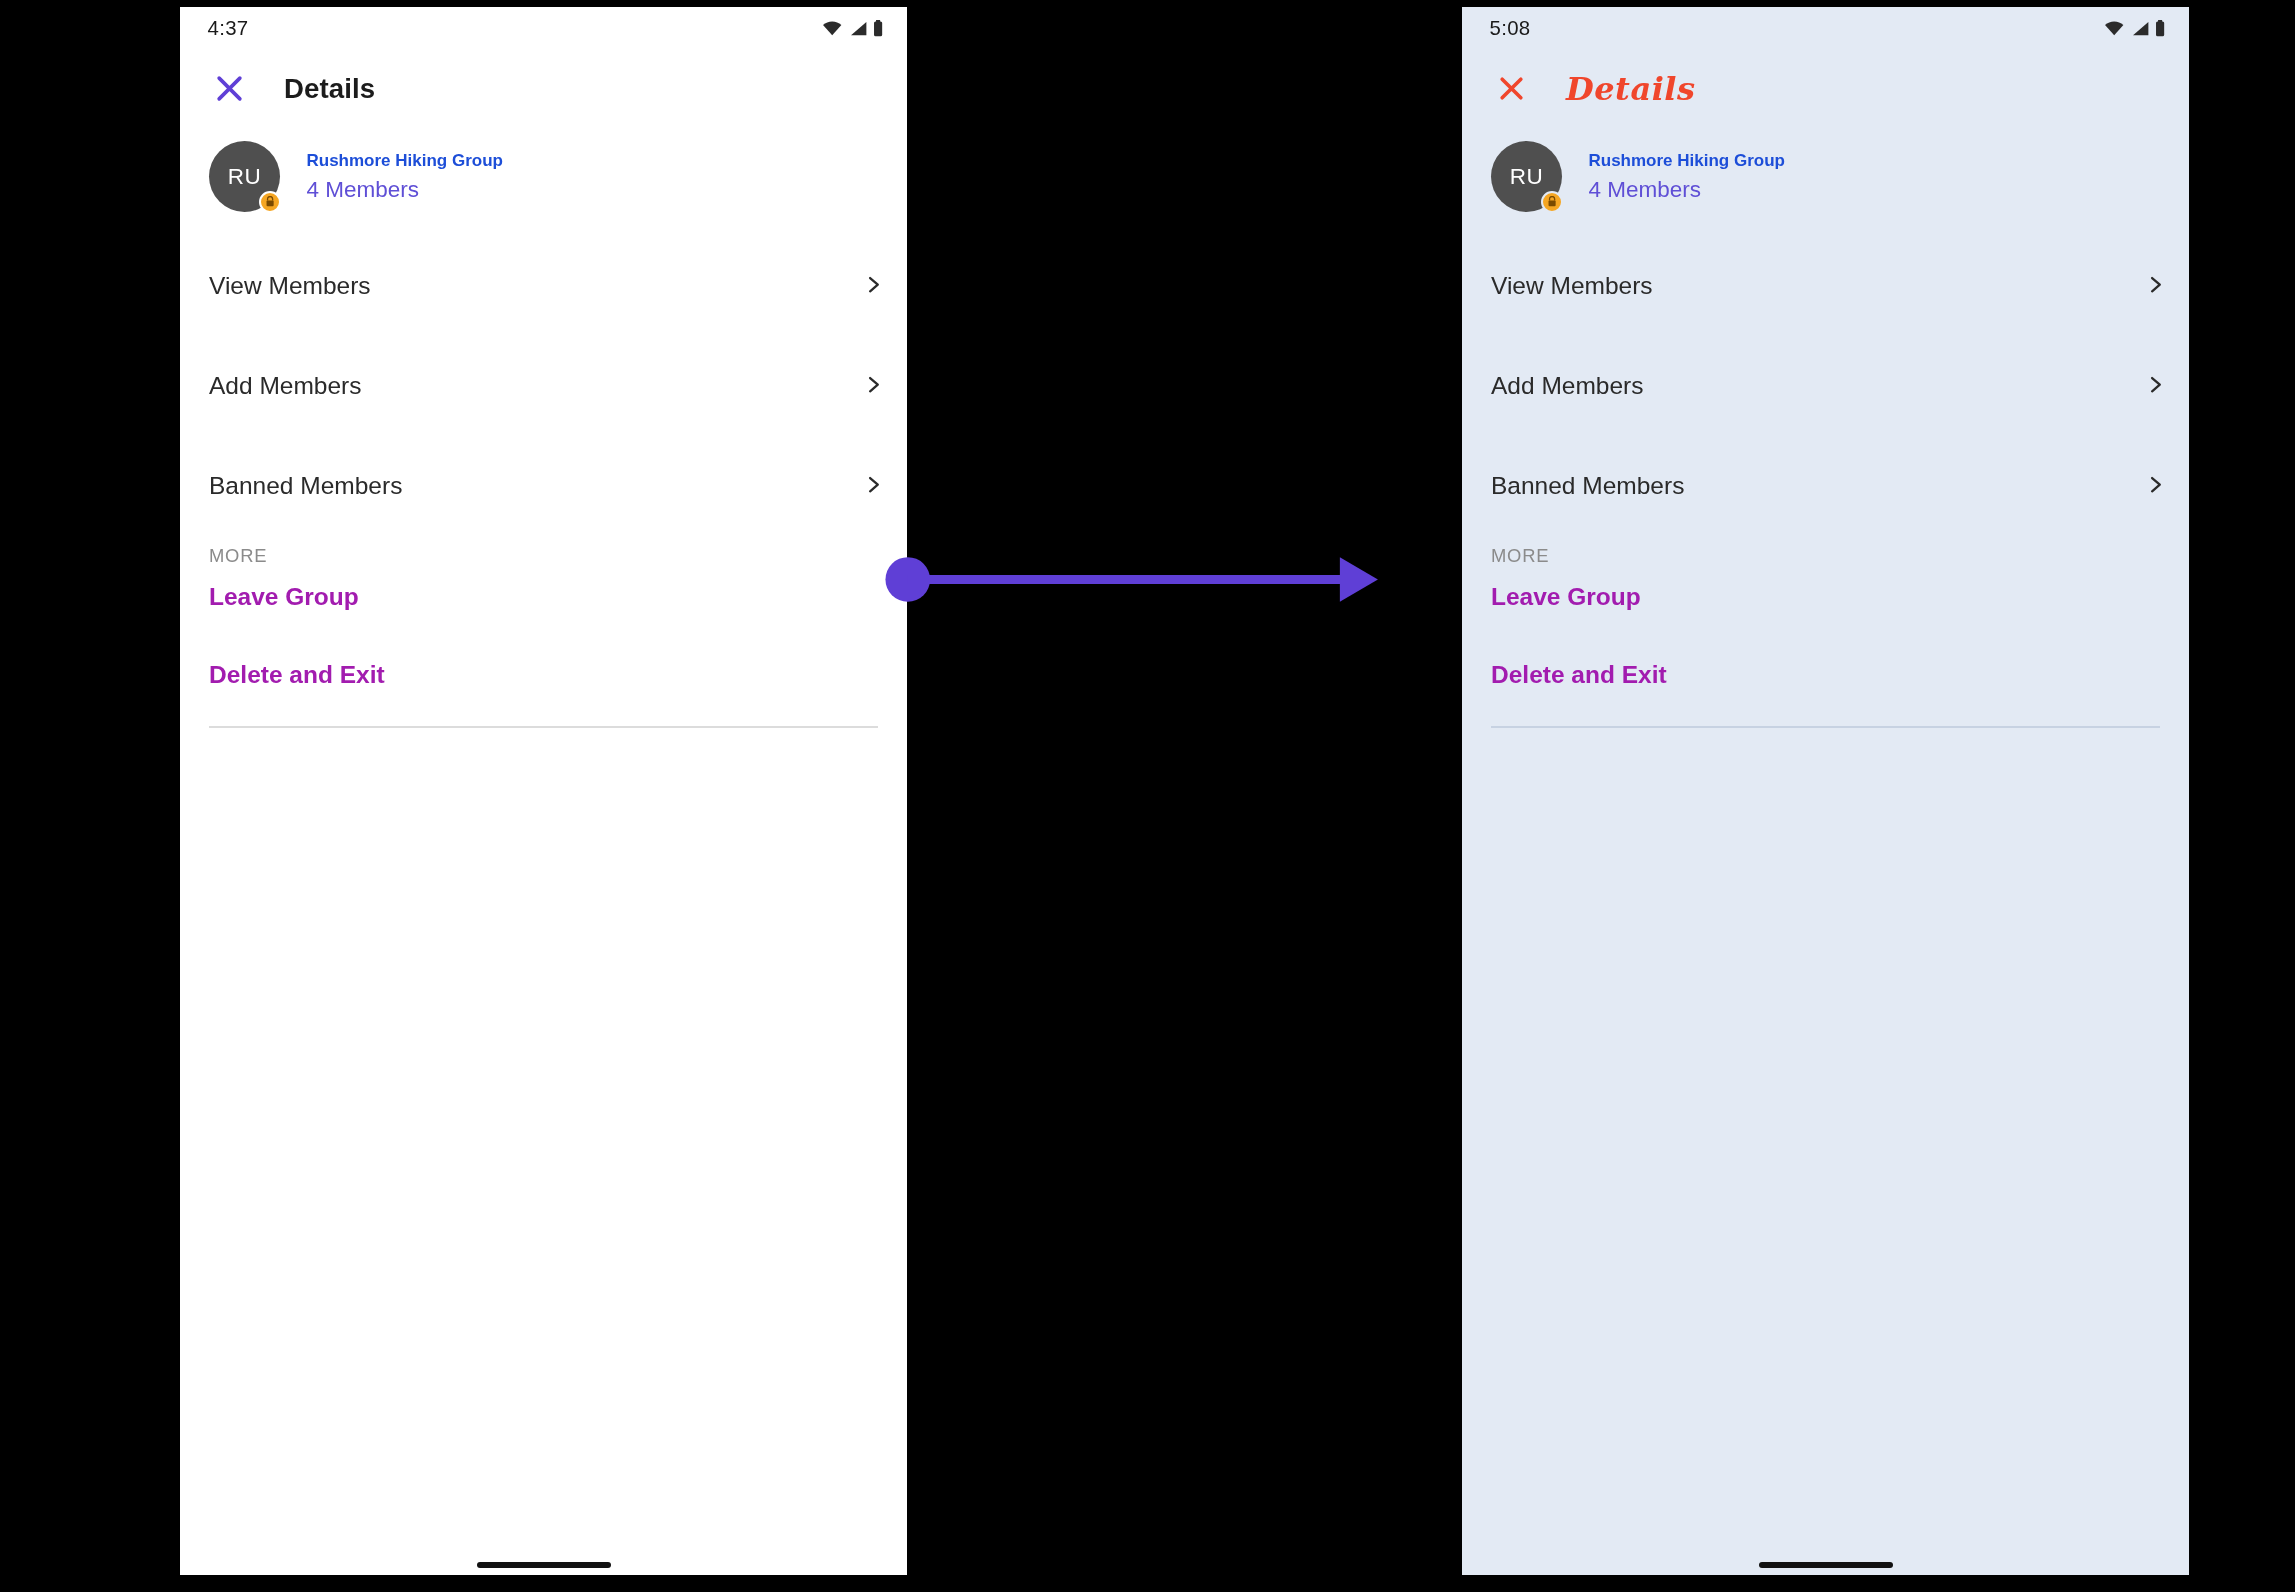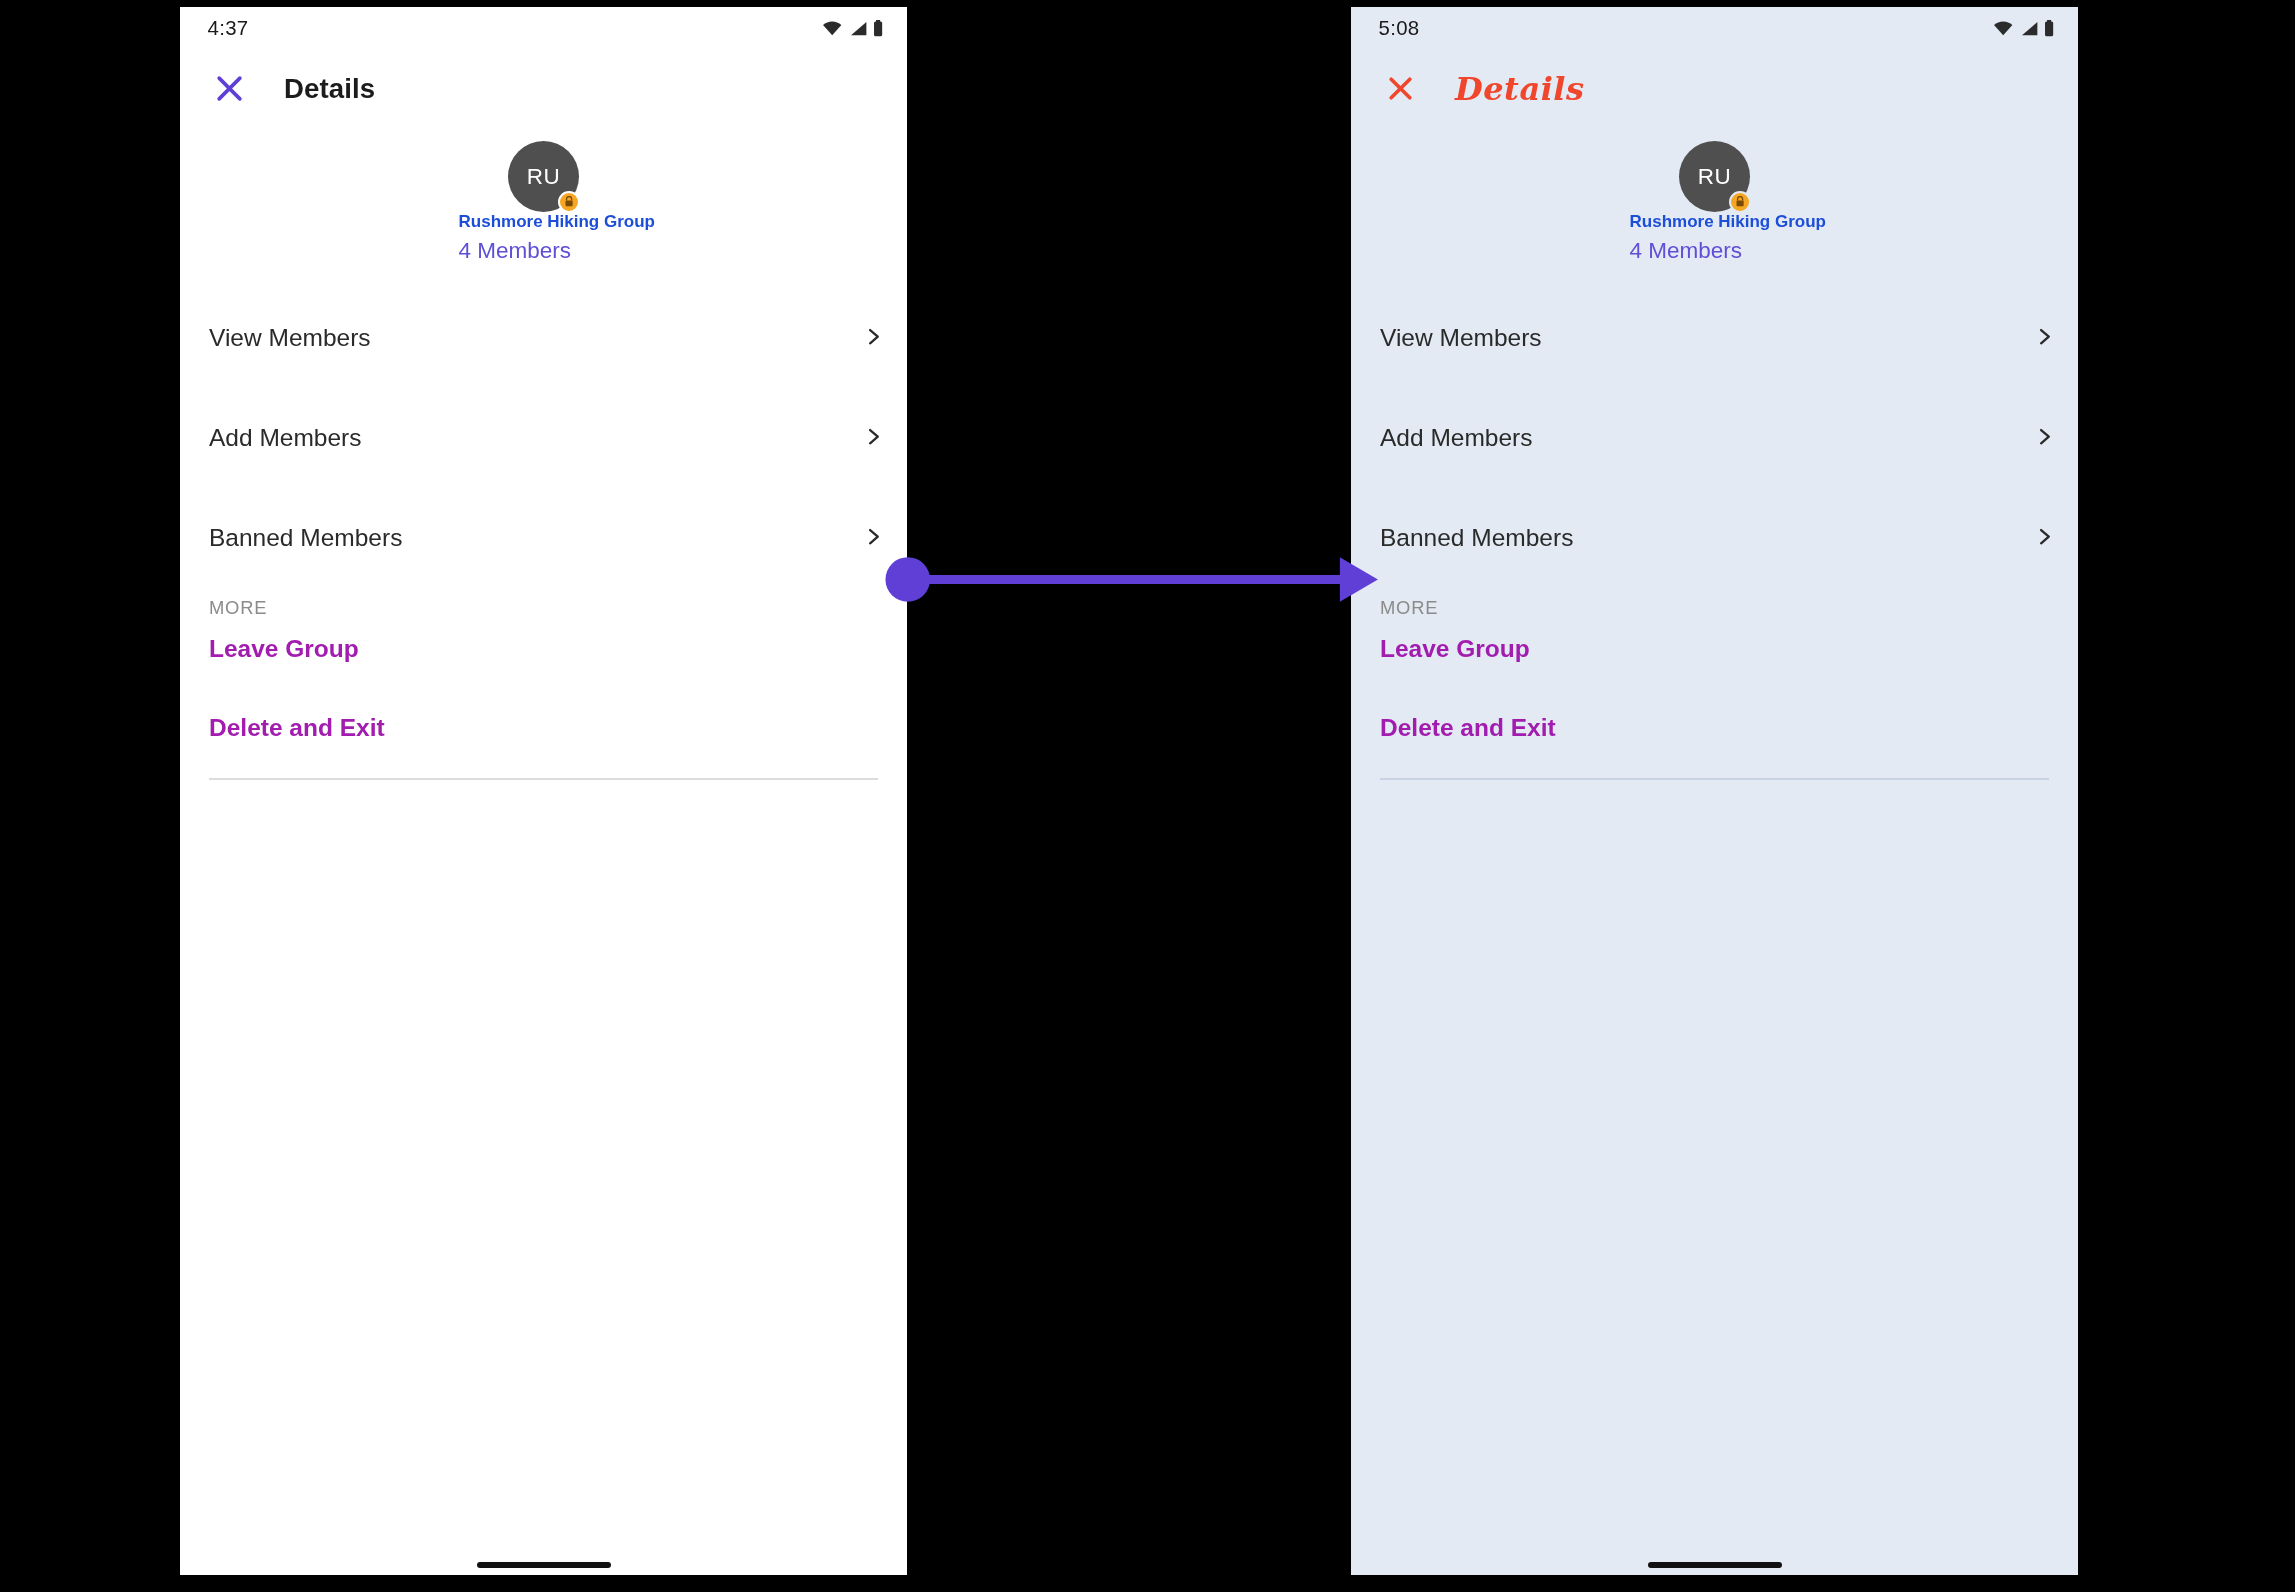--- a/index.html
+++ b/index.html
@@ -22,21 +22,21 @@
 
   
   .phone {
     position: absolute;
     top: 0;
     width: 727px;
     height: 1568px;
     overflow: hidden;
   }
   .phone.left  { left: 180px;  background: #ffffff; }
-  .phone.right { left: 1351px; background: #e3eaf4; }
+  .phone.right { left: 1462px; background: #e3eaf4; }
 
   
   .statusbar {
     height: 43px;
     display: flex;
     align-items: center;
     justify-content: space-between;
     padding: 0 23.5px 0 27.6px;
     box-sizing: border-box;
   }
@@ -84,21 +84,20 @@
     font-size: 32px;
     letter-spacing: 0.5px;
   }
 
   
   .group-header {
     display: flex;
     align-items: center;
     padding: 14.3px 29px 23.5px 29px;
     box-sizing: border-box;
-    flex-direction: column;
   }
   .avatar-wrap {
     position: relative;
     width: 71px;
     height: 71px;
     flex: 0 0 auto;
   }
   .avatar {
     width: 71px;
     height: 71px;

